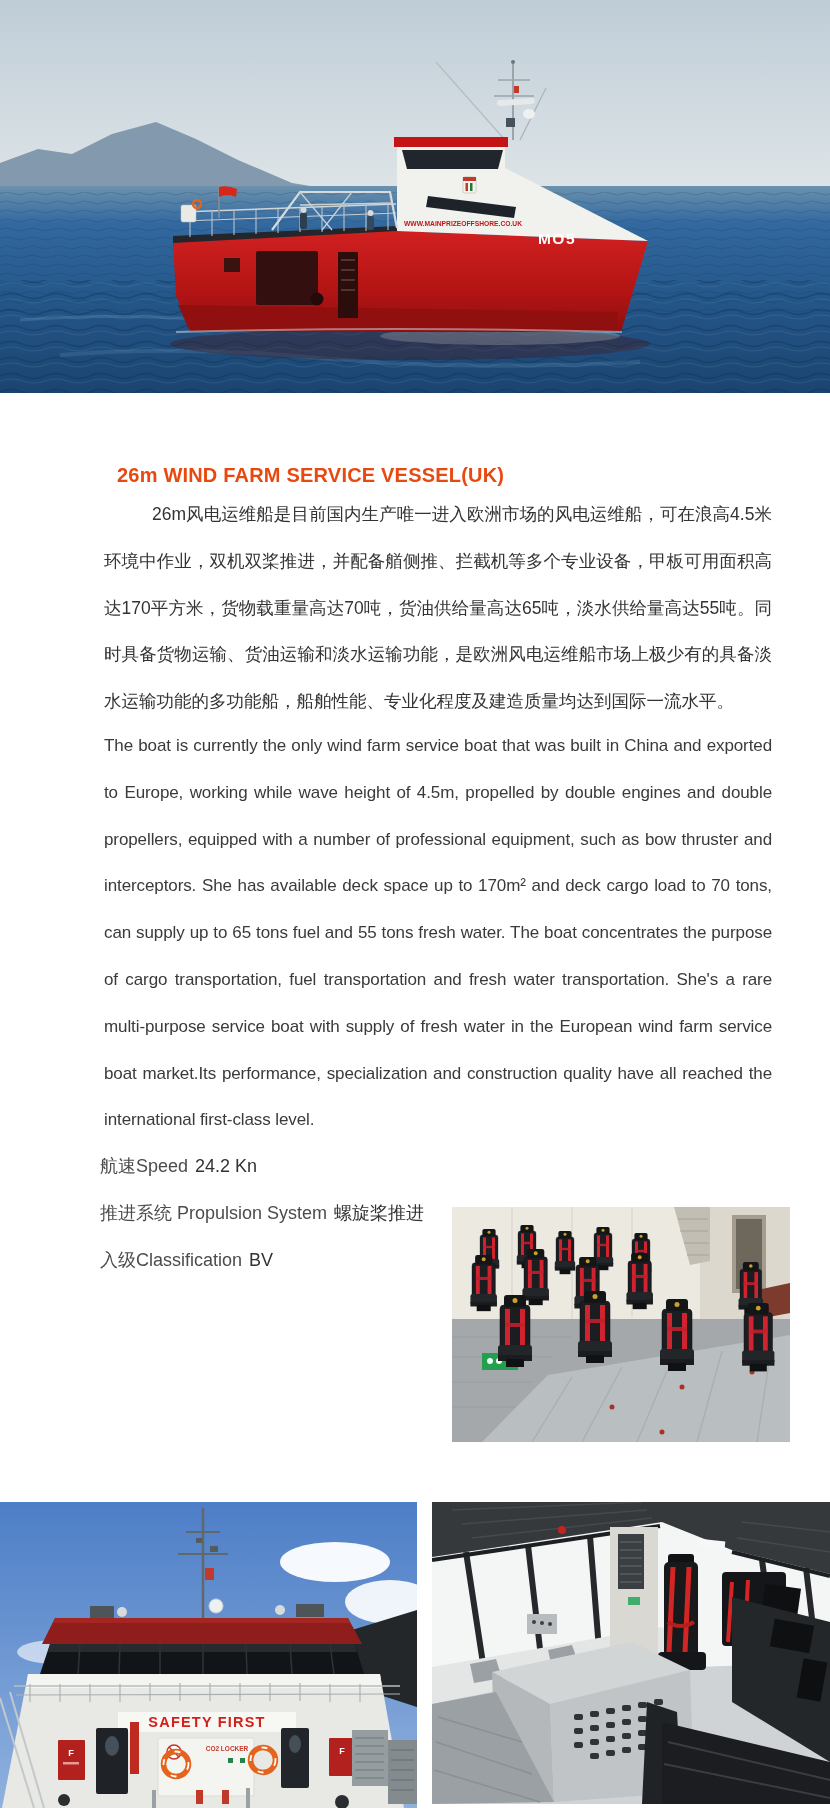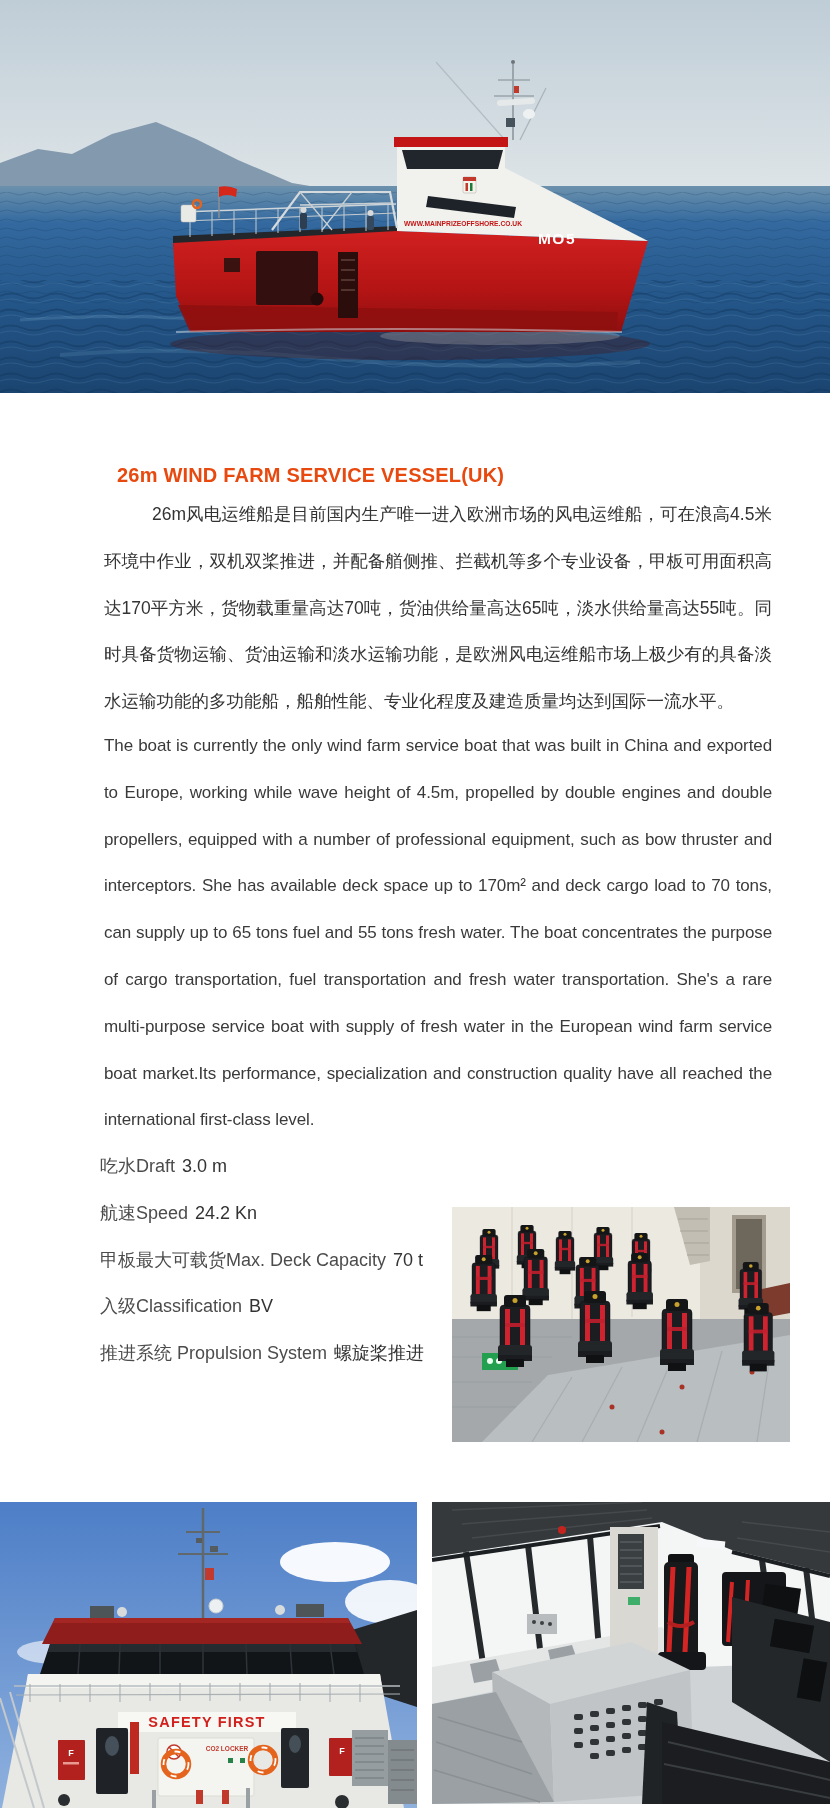--- a/index.html
+++ b/index.html
@@ -128,25 +128,23 @@
       </g>
     </svg>
   </figure>
 
   <h2 class="subtitle">26m WIND FARM SERVICE VESSEL(UK)</h2>
 
   <p class="para para-zh">26m风电运维船是目前国内生产唯一进入欧洲市场的风电运维船，可在浪高4.5米环境中作业，双机双桨推进，并配备艏侧推、拦截机等多个专业设备，甲板可用面积高达170平方米，货物载重量高达70吨，货油供给量高达65吨，淡水供给量高达55吨。同时具备货物运输、货油运输和淡水运输功能，是欧洲风电运维船市场上极少有的具备淡水运输功能的多功能船，船舶性能、专业化程度及建造质量均达到国际一流水平。</p>
   <p class="para para-en">The boat is currently the only wind farm service boat that was built in China and exported to Europe, working while wave height of 4.5m, propelled by double engines and double propellers, equipped with a number of professional equipment, such as bow thruster and interceptors. She has available deck space up to 170m² and deck cargo load to 70 tons, can supply up to 65 tons fuel and 55 tons fresh water. The boat concentrates the purpose of cargo transportation, fuel transportation and fresh water transportation. She's a rare multi-purpose service boat with supply of fresh water in the European wind farm service boat market.Its performance, specialization and construction quality have all reached the international first-class level.</p>
 
   <ul class="specs">
-    <li class="spec-row"><span>吃水Draft</span><span class="v">3.0 m</span></li>
     <li class="spec-row"><span>航速Speed</span><span class="v">24.2 Kn</span></li>
-    <li class="spec-row"><span>甲板最大可载货Max. Deck Capacity</span><span class="v">70 t</span></li>
+    <li class="spec-row"><span>推进系统 Propulsion System</span><span class="v">螺旋桨推进</span></li>
     <li class="spec-row"><span>入级Classification</span><span class="v">BV</span></li>
-    <li class="spec-row"><span>推进系统 Propulsion System</span><span class="v">螺旋桨推进</span></li>
   </ul>
 
   <figure class="photo photo-seats">
     <svg width="338" height="235" viewBox="0 0 338 235">
       <defs>
         <g id="seatG">
           <rect x="0" y="10" width="30" height="44" rx="4" fill="#1b1d20" stroke="#0e0f11" stroke-width=".5"></rect>
           <rect x="4" y="0" width="22" height="12" rx="3" fill="#141517"></rect>
           <circle cx="15" cy="5.5" r="2.5" fill="#c8a12c"></circle>
           <rect x="5" y="14" width="5" height="38" fill="#cf2330"></rect>

